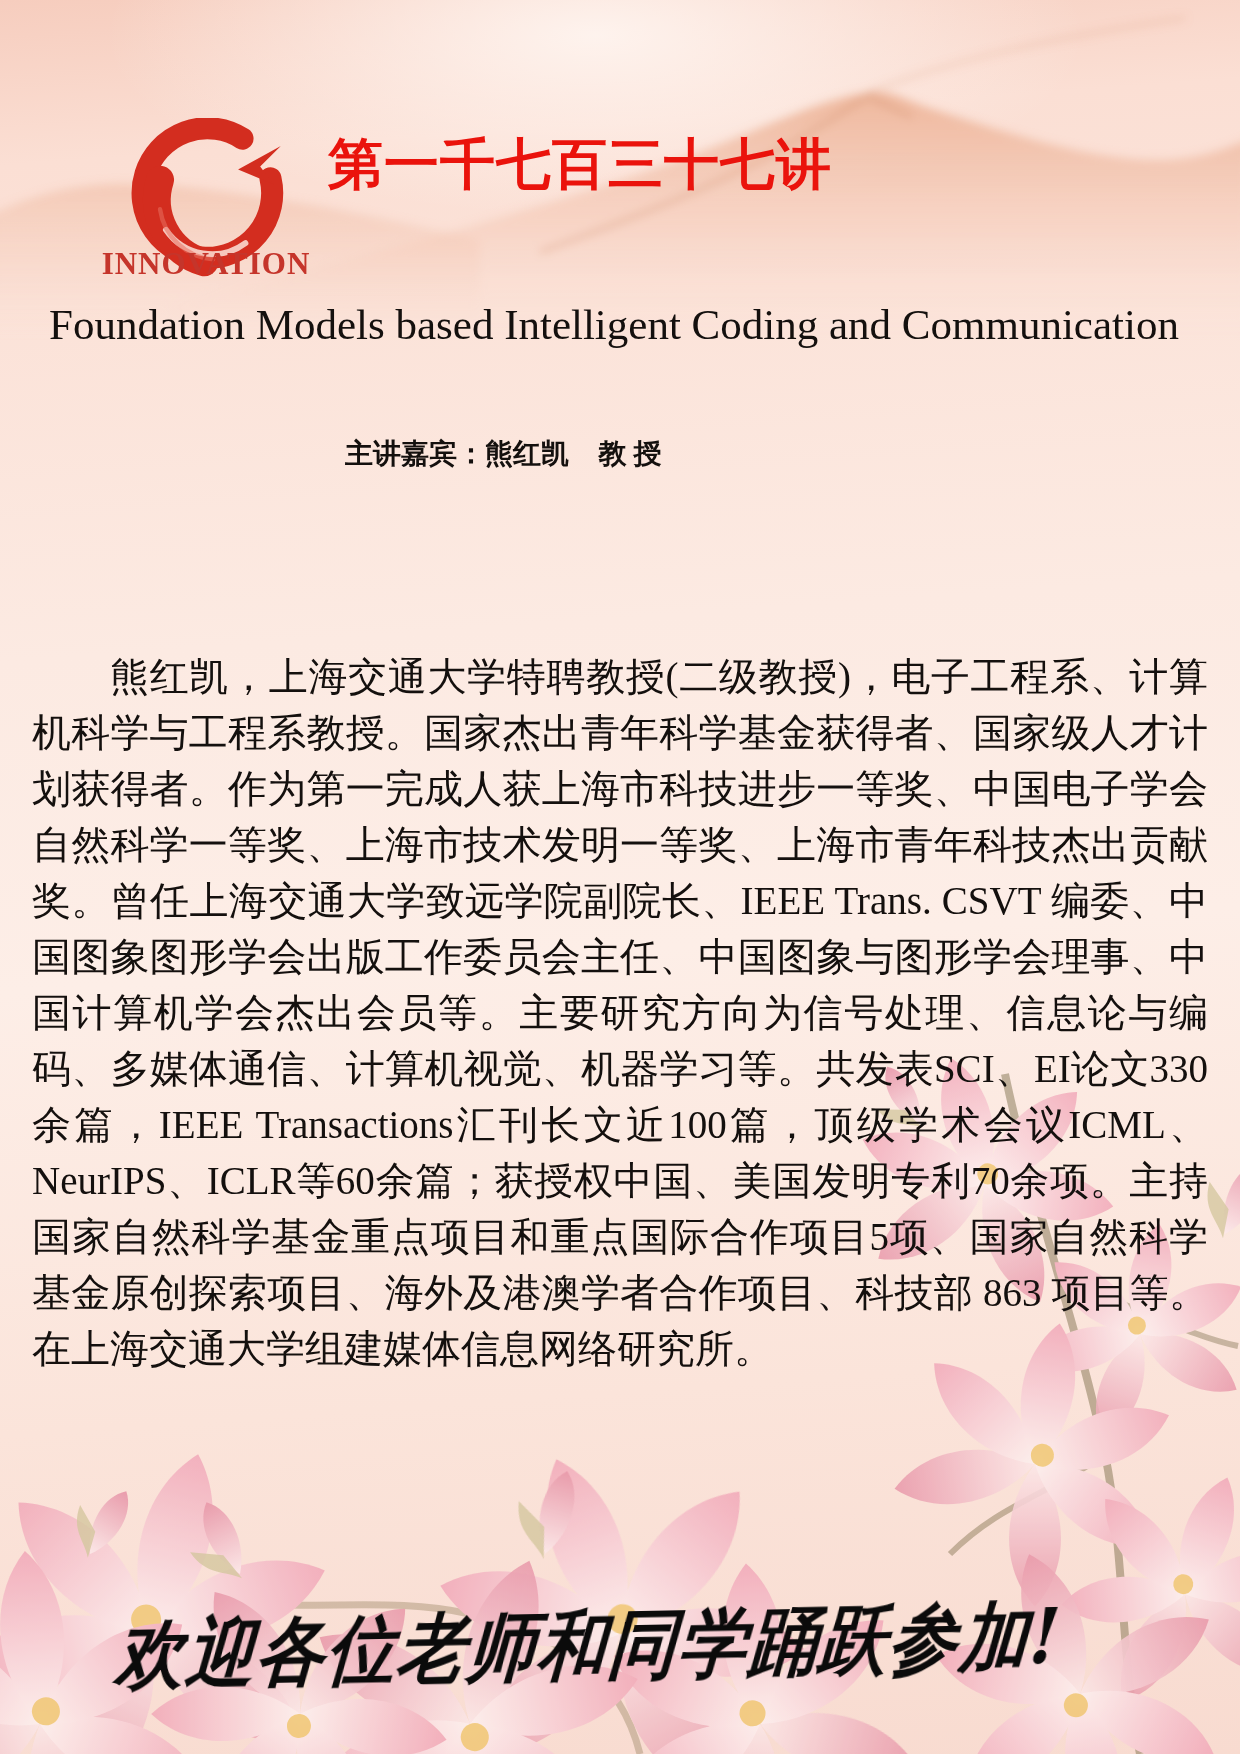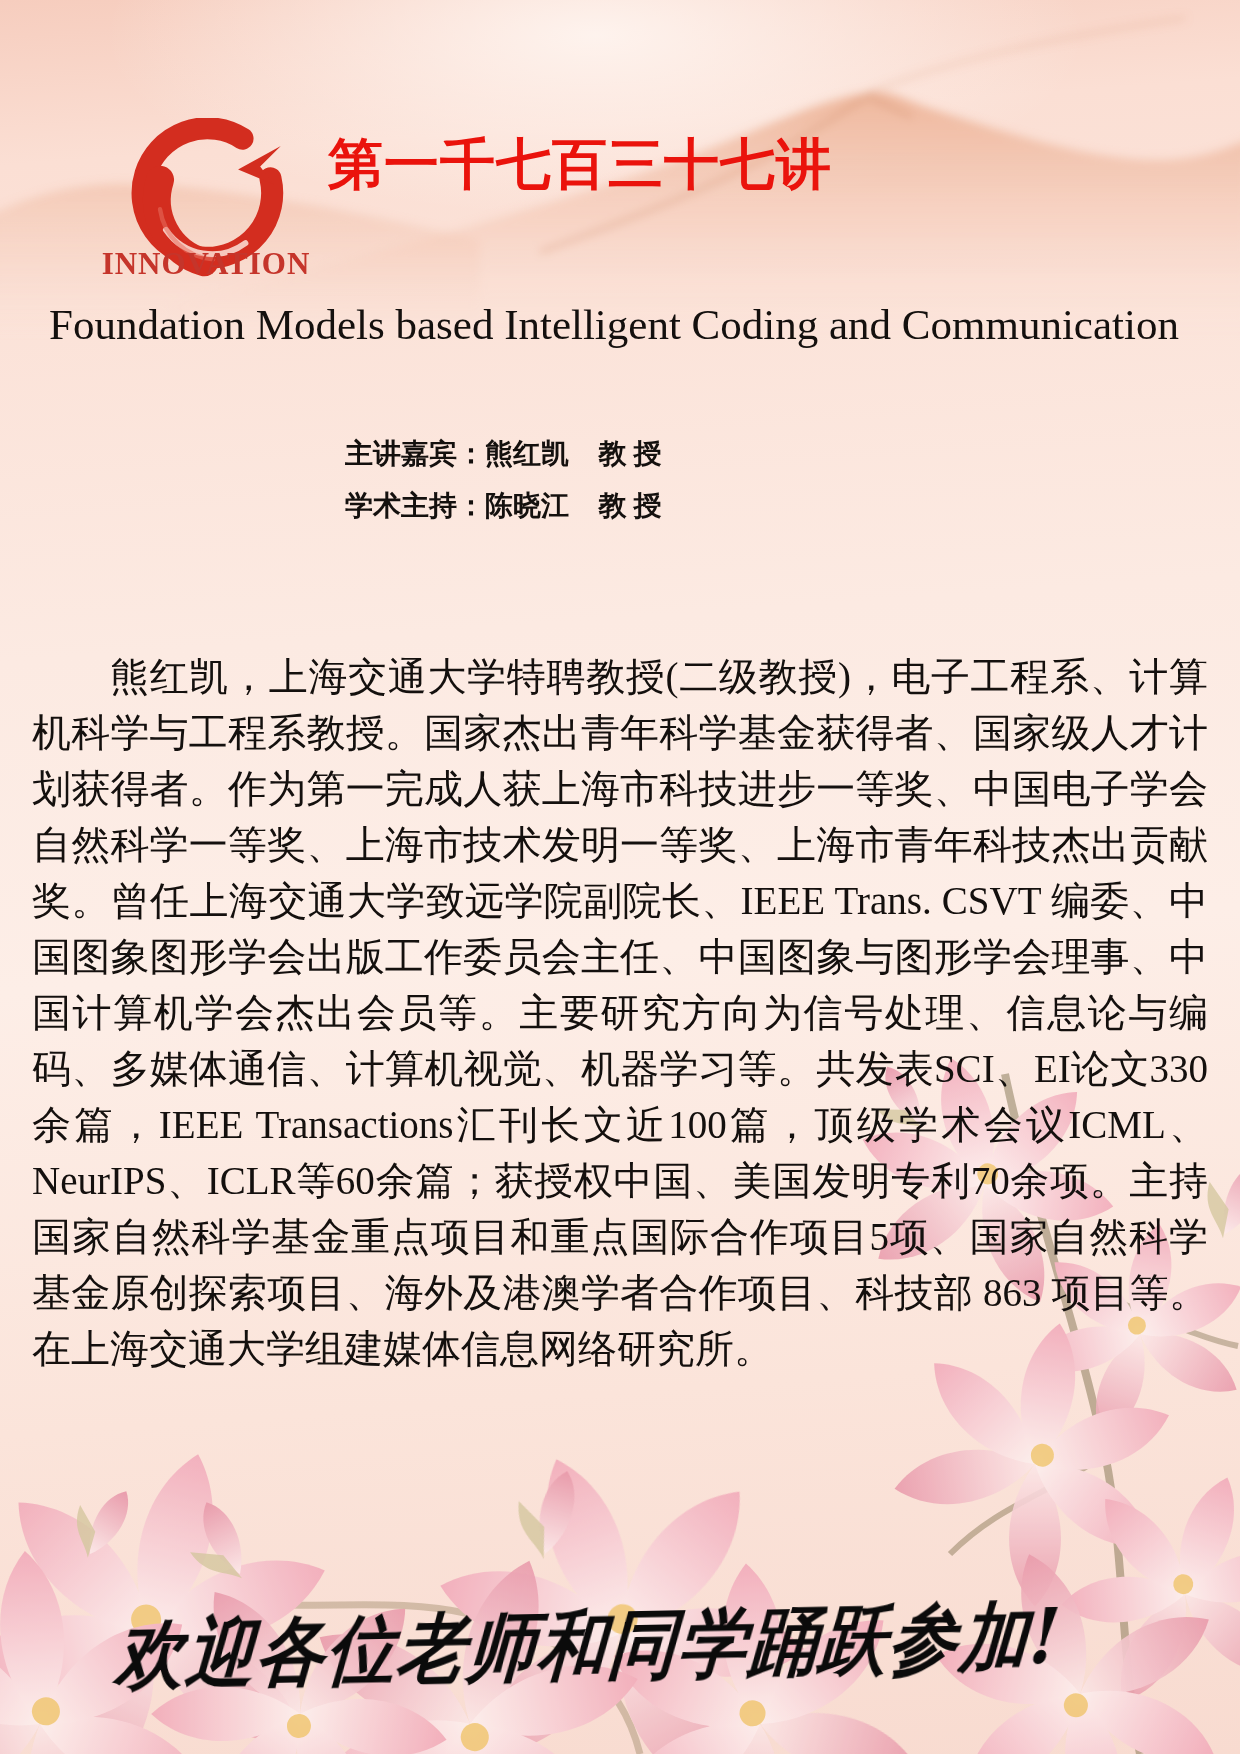--- a/index.html
+++ b/index.html
@@ -135,23 +135,20 @@
   <div class="title-row">
     <span class="title-no">第一千七百三十七讲</span>
   </div>
 
   <div class="en-title">Foundation Models based Intelligent Coding and Communication</div>
 
   <div class="speakers">
     <div class="speaker-line">
       <span>主讲嘉宾：</span><span>熊红凯</span><span class="sp-title">教 授</span>
     </div>
-    <div class="speaker-line">
-      <span>学术主持：</span><span>陈晓江</span><span class="sp-title">教 授</span>
-    </div>
   </div>
 
   <p class="bio">熊红凯，上海交通大学特聘教授(二级教授)，电子工程系、计算机科学与工程系教授。国家杰出青年科学基金获得者、国家级人才计划获得者。作为第一完成人获上海市科技进步一等奖、中国电子学会自然科学一等奖、上海市技术发明一等奖、上海市青年科技杰出贡献奖。曾任上海交通大学致远学院副院长、IEEE Trans. CSVT 编委、中国图象图形学会出版工作委员会主任、中国图象与图形学会理事、中国计算机学会杰出会员等。主要研究方向为信号处理、信息论与编码、多媒体通信、计算机视觉、机器学习等。共发表SCI、EI论文330余篇，IEEE Transactions汇刊长文近100篇，顶级学术会议ICML、NeurIPS、ICLR等60余篇；获授权中国、美国发明专利70余项。主持国家自然科学基金重点项目和重点国际合作项目5项、国家自然科学基金原创探索项目、海外及港澳学者合作项目、科技部 863 项目等。在上海交通大学组建媒体信息网络研究所。</p>
 
 
   <div class="footer">欢迎各位老师和同学踊跃参加!</div>
 
 </div>
 
 </body></html>

